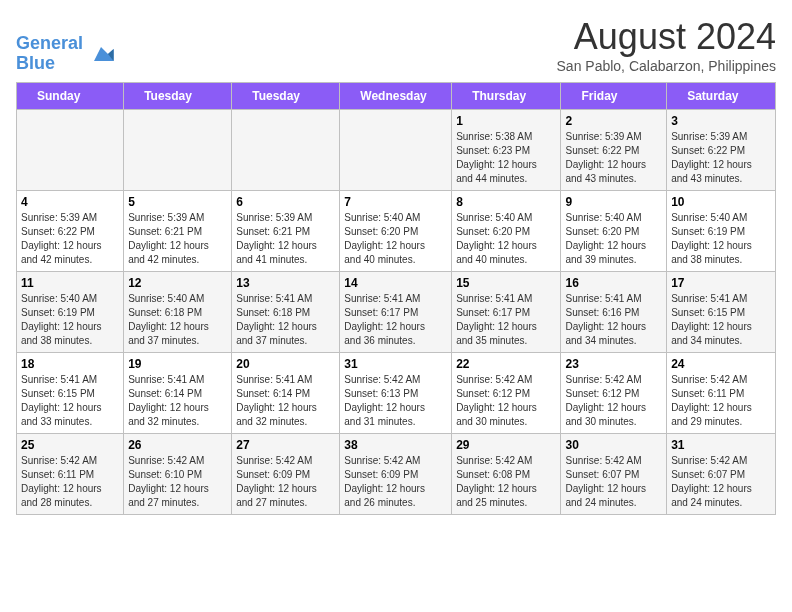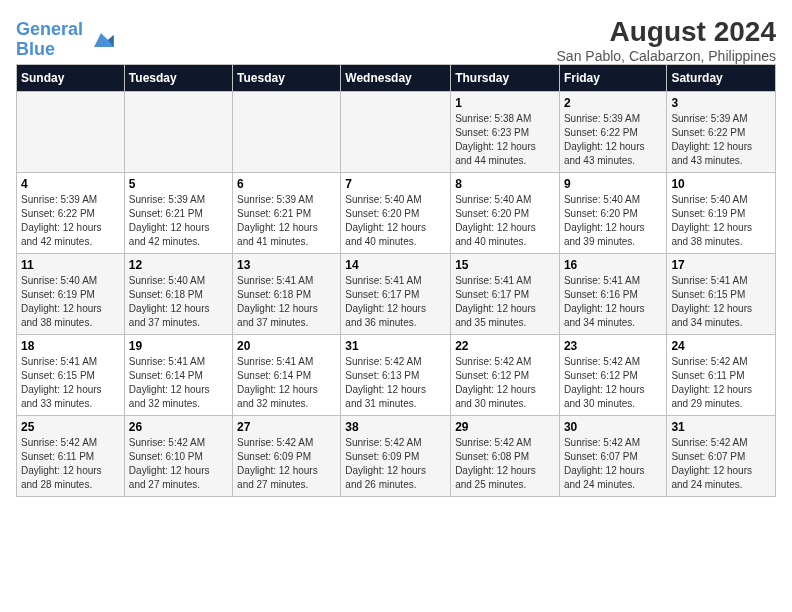--- a/index.html
+++ b/index.html
@@ -6,21 +6,22 @@
     body {
       font-family: Arial, sans-serif;
       background: #fff;
       width: 792px;
       min-height: 612px;
       padding: 16px;
     }
     .header {
       display: flex;
       justify-content: space-between;
-      align-items: center;
+      align-items: flex-end;
+      margin-bottom: 8px;
     }
     .logo {
       display: flex;
       align-items: center;
     }
     .logo-text {
       font-size: 18px;
       font-weight: bold;
       color: #333;
       line-height: 1.1;
@@ -30,37 +31,37 @@
     }
     .logo-icon {
       width: 28px;
       height: 28px;
       margin-left: 4px;
     }
     .title-block {
       text-align: right;
     }
     .main-title {
-      font-size: 28px;
-      font-weight: bold;
+      font-size: 36px;
+      font-weight: normal;
       color: #333;
     }
     .subtitle {
       font-size: 14px;
       color: #555;
     }
     table {
       width: 100%;
       border-collapse: collapse;
       font-size: 11px;
     }
     thead tr th {
-      background-color: #0f172a;
+      background-color: #8b5cf6;
       color: #fff;
-      padding: 6px 4px;
+      padding: 6px 20px;
       text-align: left;
       font-size: 12px;
       font-weight: bold;
       border: 1px solid #c0c0c0;
     }
     tbody tr td {
       border: 1px solid #c0c0c0;
       padding: 4px;
       vertical-align: top;
       width: 113px;

